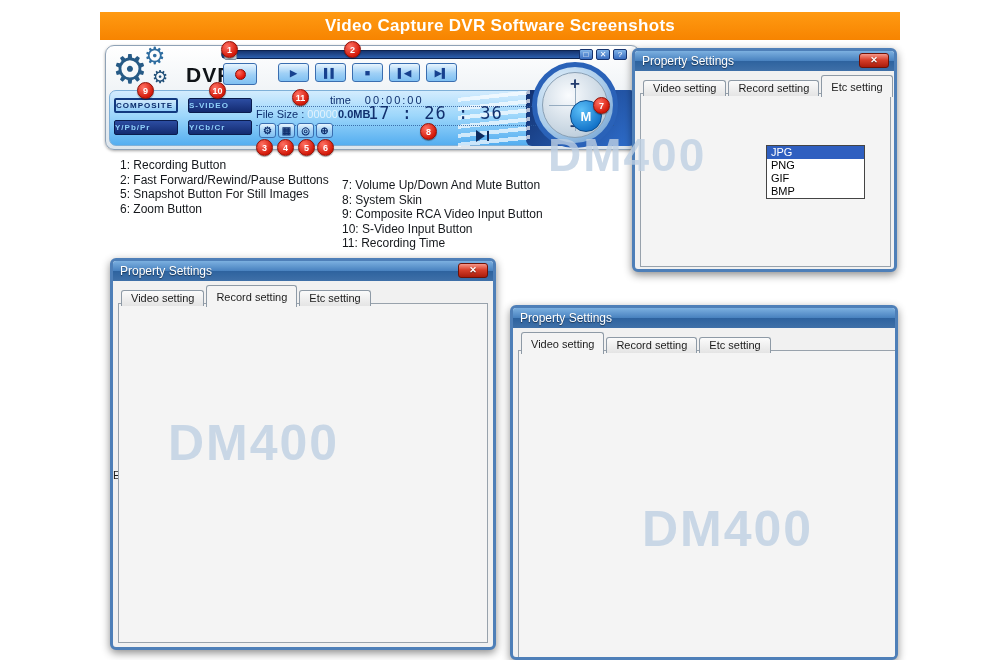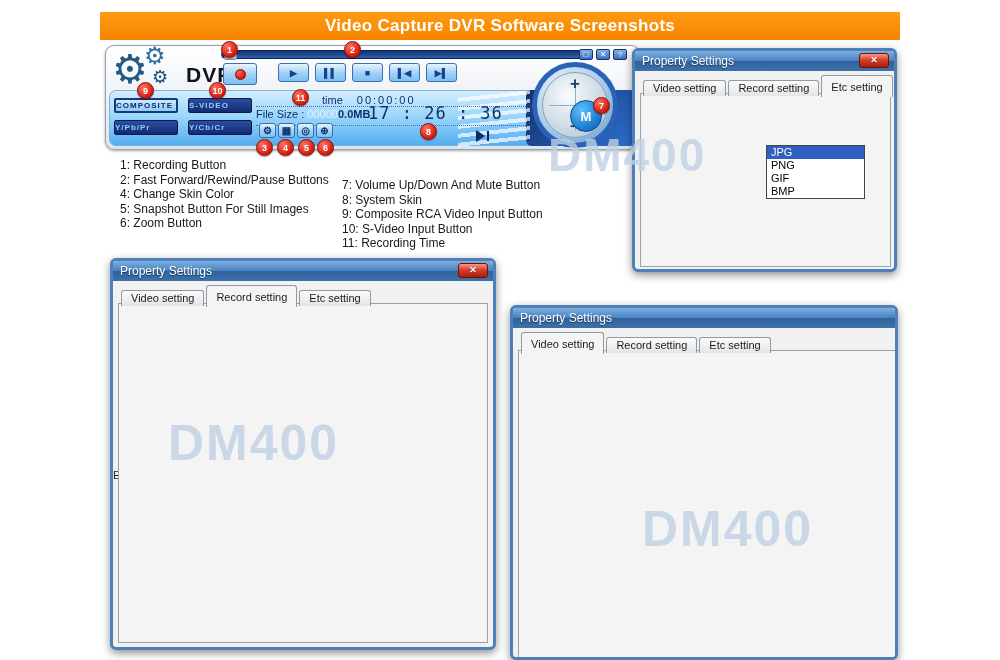--- a/index.html
+++ b/index.html
@@ -42,21 +42,21 @@
     background:radial-gradient(circle at 35% 30%, #ff6a5a, #e01208 70%); border:1px solid #8a0c04; }
   .transport { position:absolute; left:172px; top:17px; width:282px; height:20px; }
   .tbtn { position:absolute; top:0; width:31px; height:19px; font-size:9px; line-height:18px;
     text-align:center; color:#17418f; font-weight:bold; }
   .inp-btn { position:absolute; width:64px; height:15px; font-size:8px; font-weight:bold;
     text-align:left; line-height:13px; letter-spacing:1px; border-radius:2px; }
   .inp-on  { background:linear-gradient(#cfe9fc,#8ecbf7); color:#0a2a6a; border:2px solid #123a80; line-height:11px; }
   .inp-off { background:linear-gradient(#2c4da2,#132a70); color:#8fd0fa; border:1px solid #0a1c4e; }
   .pos-in1 { left:8px;  top:52px; } .pos-in2 { left:82px; top:52px; }
   .pos-in3 { left:8px;  top:74px; } .pos-in4 { left:82px; top:74px; }
-  .time-row { position:absolute; left:216px; top:48px; font-size:11px; color:#0f2f6e; }
+  .time-row { position:absolute; left:224px; top:48px; font-size:11px; color:#0f2f6e; }
   .time-val { margin-left:14px; letter-spacing:2px; }
   .dotline { position:absolute; height:1px; border-top:1px dotted #2a5a9a; opacity:.8; }
   .dl1 { left:150px; top:60px; width:358px; } .dl2 { left:150px; top:79px; width:358px; }
   .fs-row { position:absolute; left:150px; top:62px; font-size:11px; color:#0f2f6e; }
   .fs-zeros { color:#e2f2fd; } .fs-val { font-weight:bold; }
   .clock { position:absolute; left:262px; top:57px; font-size:17px; color:#12306e;
     font-family:"DejaVu Sans Mono", monospace; letter-spacing:1px; }
   .mini-btn { position:absolute; top:77px; width:17px; height:15px; font-size:10px; line-height:13px;
     text-align:center; color:#0f2f6e; font-weight:bold; }
   .mb3 { left:153px; } .mb4 { left:172px; } .mb5 { left:191px; } .mb6 { left:210px; }
@@ -253,21 +253,20 @@
   <div class="callout c6">6</div>
   <div class="callout c7">7</div>
   <div class="callout c8">8</div>
   <div class="callout c9">9</div>
   <div class="callout c10">10</div>
   <div class="callout c11">11</div>
 
   <div class="legend legend-left">
     <div>1: Recording Button</div>
     <div>2: Fast Forward/Rewind/Pause Buttons</div>
-    <div>4: Change Skin Color</div>
     <div>5: Snapshot Button For Still Images</div>
     <div>6: Zoom Button</div>
   </div>
   <div class="legend legend-right">
     <div>7: Volume Up/Down And Mute Button</div>
     <div>8: System Skin</div>
     <div>9: Composite RCA Video Input Button</div>
     <div>10: S-Video Input Button</div>
     <div>11: Recording Time</div>
   </div>

